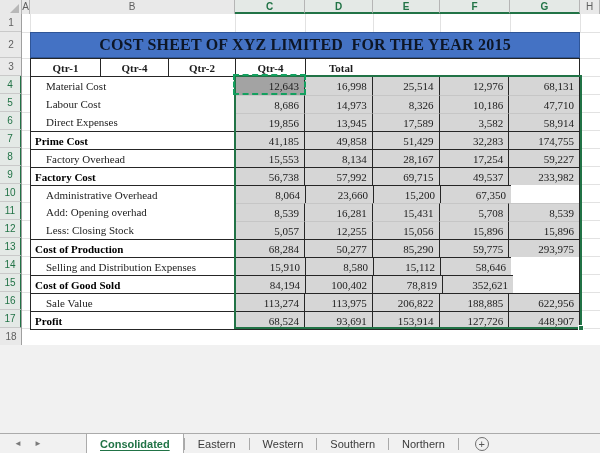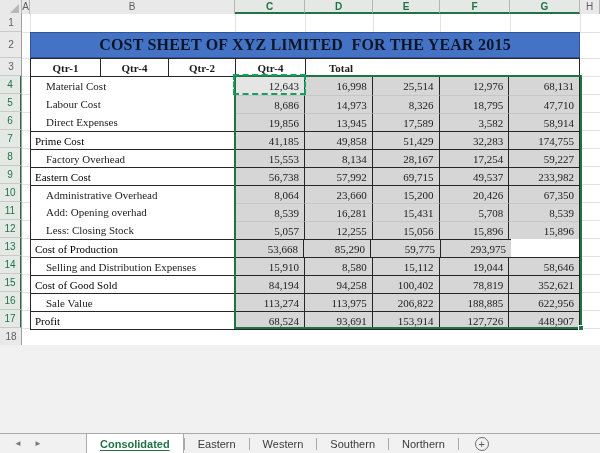--- a/index.html
+++ b/index.html
@@ -37,24 +37,24 @@
     height:100%; font-family:"Liberation Serif", serif; font-size:11px;
     color:#1c1c1c; display:flex; align-items:center; overflow:hidden;
     border-right:1px solid #262626; background:#fff;
   }
   .t-cell:last-child { border-right:none; }
   .t-cell.num { justify-content:flex-end; padding-right:5px; background:#d6d6d6; }
   .t-row.hdr .t-cell { font-weight:bold; background:#fff; border-bottom:1px solid #262626; }
   .t-row.hdr .t-cell.num { justify-content:center; padding-right:0; }
   .t-row.hdr .t-cell.lbl { padding-left:4px; }
   .t-cell.lbl { padding-left:15px; }
-  .t-row.bold .t-cell.lbl { padding-left:4px; font-weight:normal; color:#000; }
+  .t-row.bold .t-cell.lbl { padding-left:4px; font-weight:bold; color:#000; }
   .t-row .bt-black { border-top:1px solid #262626; }
   .t-row .bt-faint { border-top:1px solid #c6c6c6; }
-  .t-cell.active { background:#e5e5e5; }
+  .t-cell.active { background:#a3a3a3; }
   
   .sel-border { position:absolute; left:212px; top:61px; width:348px; height:254px; border:2px solid #217346; pointer-events:none; z-index:3; }
   .ants { position:absolute; left:211px; top:60px; width:73px; height:21px; border:2px dashed #13a05f; pointer-events:none; z-index:4; background:transparent; }
   .fill-handle { position:absolute; left:556px; top:311px; width:6px; height:6px; background:#217346; border:1px solid #ffffff; z-index:4; }
   
   .tabbar {
     position:absolute; left:0; bottom:0; width:600px; height:20px;
     background:#f1f1f1; border-top:1px solid #ababab;
     display:flex; align-items:stretch; z-index:6;
   }
@@ -179,21 +179,21 @@
           <div class="t-cell num" style="width: 68px;">16,998</div>
           <div class="t-cell num" style="width: 67px;">25,514</div>
           <div class="t-cell num" style="width: 70px;">12,976</div>
           <div class="t-cell num" style="width: 70px;">68,131</div>
         </div>
         <div class="t-row">
           <div class="t-cell lbl" style="width: 205px;">Labour Cost</div>
           <div class="t-cell num bt-faint" style="width: 70px;">8,686</div>
           <div class="t-cell num bt-faint" style="width: 68px;">14,973</div>
           <div class="t-cell num bt-faint" style="width: 67px;">8,326</div>
-          <div class="t-cell num bt-faint" style="width: 70px;">18,795</div>
+          <div class="t-cell num bt-faint" style="width: 70px;">10,186</div>
           <div class="t-cell num bt-faint" style="width: 70px;">47,710</div>
         </div>
         <div class="t-row">
           <div class="t-cell lbl" style="width: 205px;">Direct Expenses</div>
           <div class="t-cell num bt-faint" style="width: 70px;">19,856</div>
           <div class="t-cell num bt-faint" style="width: 68px;">13,945</div>
           <div class="t-cell num bt-faint" style="width: 67px;">17,589</div>
           <div class="t-cell num bt-faint" style="width: 70px;">3,582</div>
           <div class="t-cell num bt-faint" style="width: 70px;">58,914</div>
         </div>
@@ -207,70 +207,68 @@
         </div>
         <div class="t-row">
           <div class="t-cell lbl bt-black" style="width: 205px;">Factory Overhead</div>
           <div class="t-cell num bt-black" style="width: 70px;">15,553</div>
           <div class="t-cell num bt-black" style="width: 68px;">8,134</div>
           <div class="t-cell num bt-black" style="width: 67px;">28,167</div>
           <div class="t-cell num bt-black" style="width: 70px;">17,254</div>
           <div class="t-cell num bt-black" style="width: 70px;">59,227</div>
         </div>
         <div class="t-row bold">
-          <div class="t-cell lbl bt-black" style="width: 205px;">Eastern Cost</div>
+          <div class="t-cell lbl bt-black" style="width: 205px;">Factory Cost</div>
           <div class="t-cell num bt-black" style="width: 70px;">56,738</div>
           <div class="t-cell num bt-black" style="width: 68px;">57,992</div>
           <div class="t-cell num bt-black" style="width: 67px;">69,715</div>
           <div class="t-cell num bt-black" style="width: 70px;">49,537</div>
           <div class="t-cell num bt-black" style="width: 70px;">233,982</div>
         </div>
         <div class="t-row">
           <div class="t-cell lbl bt-black" style="width: 205px;">Administrative Overhead</div>
           <div class="t-cell num bt-black" style="width: 70px;">8,064</div>
           <div class="t-cell num bt-black" style="width: 68px;">23,660</div>
           <div class="t-cell num bt-black" style="width: 67px;">15,200</div>
-          <div class="t-cell num bt-black" style="width: 70px;">20,426</div>
           <div class="t-cell num bt-black" style="width: 70px;">67,350</div>
         </div>
         <div class="t-row">
           <div class="t-cell lbl" style="width: 205px;">Add: Opening overhad</div>
           <div class="t-cell num bt-faint" style="width: 70px;">8,539</div>
           <div class="t-cell num bt-faint" style="width: 68px;">16,281</div>
           <div class="t-cell num bt-faint" style="width: 67px;">15,431</div>
           <div class="t-cell num bt-faint" style="width: 70px;">5,708</div>
           <div class="t-cell num bt-faint" style="width: 70px;">8,539</div>
         </div>
         <div class="t-row">
           <div class="t-cell lbl" style="width: 205px;">Less: Closing Stock</div>
           <div class="t-cell num bt-faint" style="width: 70px;">5,057</div>
           <div class="t-cell num bt-faint" style="width: 68px;">12,255</div>
           <div class="t-cell num bt-faint" style="width: 67px;">15,056</div>
           <div class="t-cell num bt-faint" style="width: 70px;">15,896</div>
           <div class="t-cell num bt-faint" style="width: 70px;">15,896</div>
         </div>
         <div class="t-row bold">
           <div class="t-cell lbl bt-black" style="width: 205px;">Cost of Production</div>
-          <div class="t-cell num bt-black" style="width: 68px;">53,668</div>
+          <div class="t-cell num bt-black" style="width: 70px;">68,284</div>
+          <div class="t-cell num bt-black" style="width: 68px;">50,277</div>
           <div class="t-cell num bt-black" style="width: 67px;">85,290</div>
           <div class="t-cell num bt-black" style="width: 70px;">59,775</div>
           <div class="t-cell num bt-black" style="width: 70px;">293,975</div>
         </div>
         <div class="t-row">
           <div class="t-cell lbl bt-black" style="width: 205px;">Selling and Distribution Expenses</div>
           <div class="t-cell num bt-black" style="width: 70px;">15,910</div>
           <div class="t-cell num bt-black" style="width: 68px;">8,580</div>
           <div class="t-cell num bt-black" style="width: 67px;">15,112</div>
-          <div class="t-cell num bt-black" style="width: 70px;">19,044</div>
           <div class="t-cell num bt-black" style="width: 70px;">58,646</div>
         </div>
         <div class="t-row bold">
           <div class="t-cell lbl bt-black" style="width: 205px;">Cost of Good Sold</div>
           <div class="t-cell num bt-black" style="width: 70px;">84,194</div>
-          <div class="t-cell num bt-black" style="width: 68px;">94,258</div>
           <div class="t-cell num bt-black" style="width: 67px;">100,402</div>
           <div class="t-cell num bt-black" style="width: 70px;">78,819</div>
           <div class="t-cell num bt-black" style="width: 70px;">352,621</div>
         </div>
         <div class="t-row">
           <div class="t-cell lbl bt-black" style="width: 205px;">Sale Value</div>
           <div class="t-cell num bt-black" style="width: 70px;">113,274</div>
           <div class="t-cell num bt-black" style="width: 68px;">113,975</div>
           <div class="t-cell num bt-black" style="width: 67px;">206,822</div>
           <div class="t-cell num bt-black" style="width: 70px;">188,885</div>

